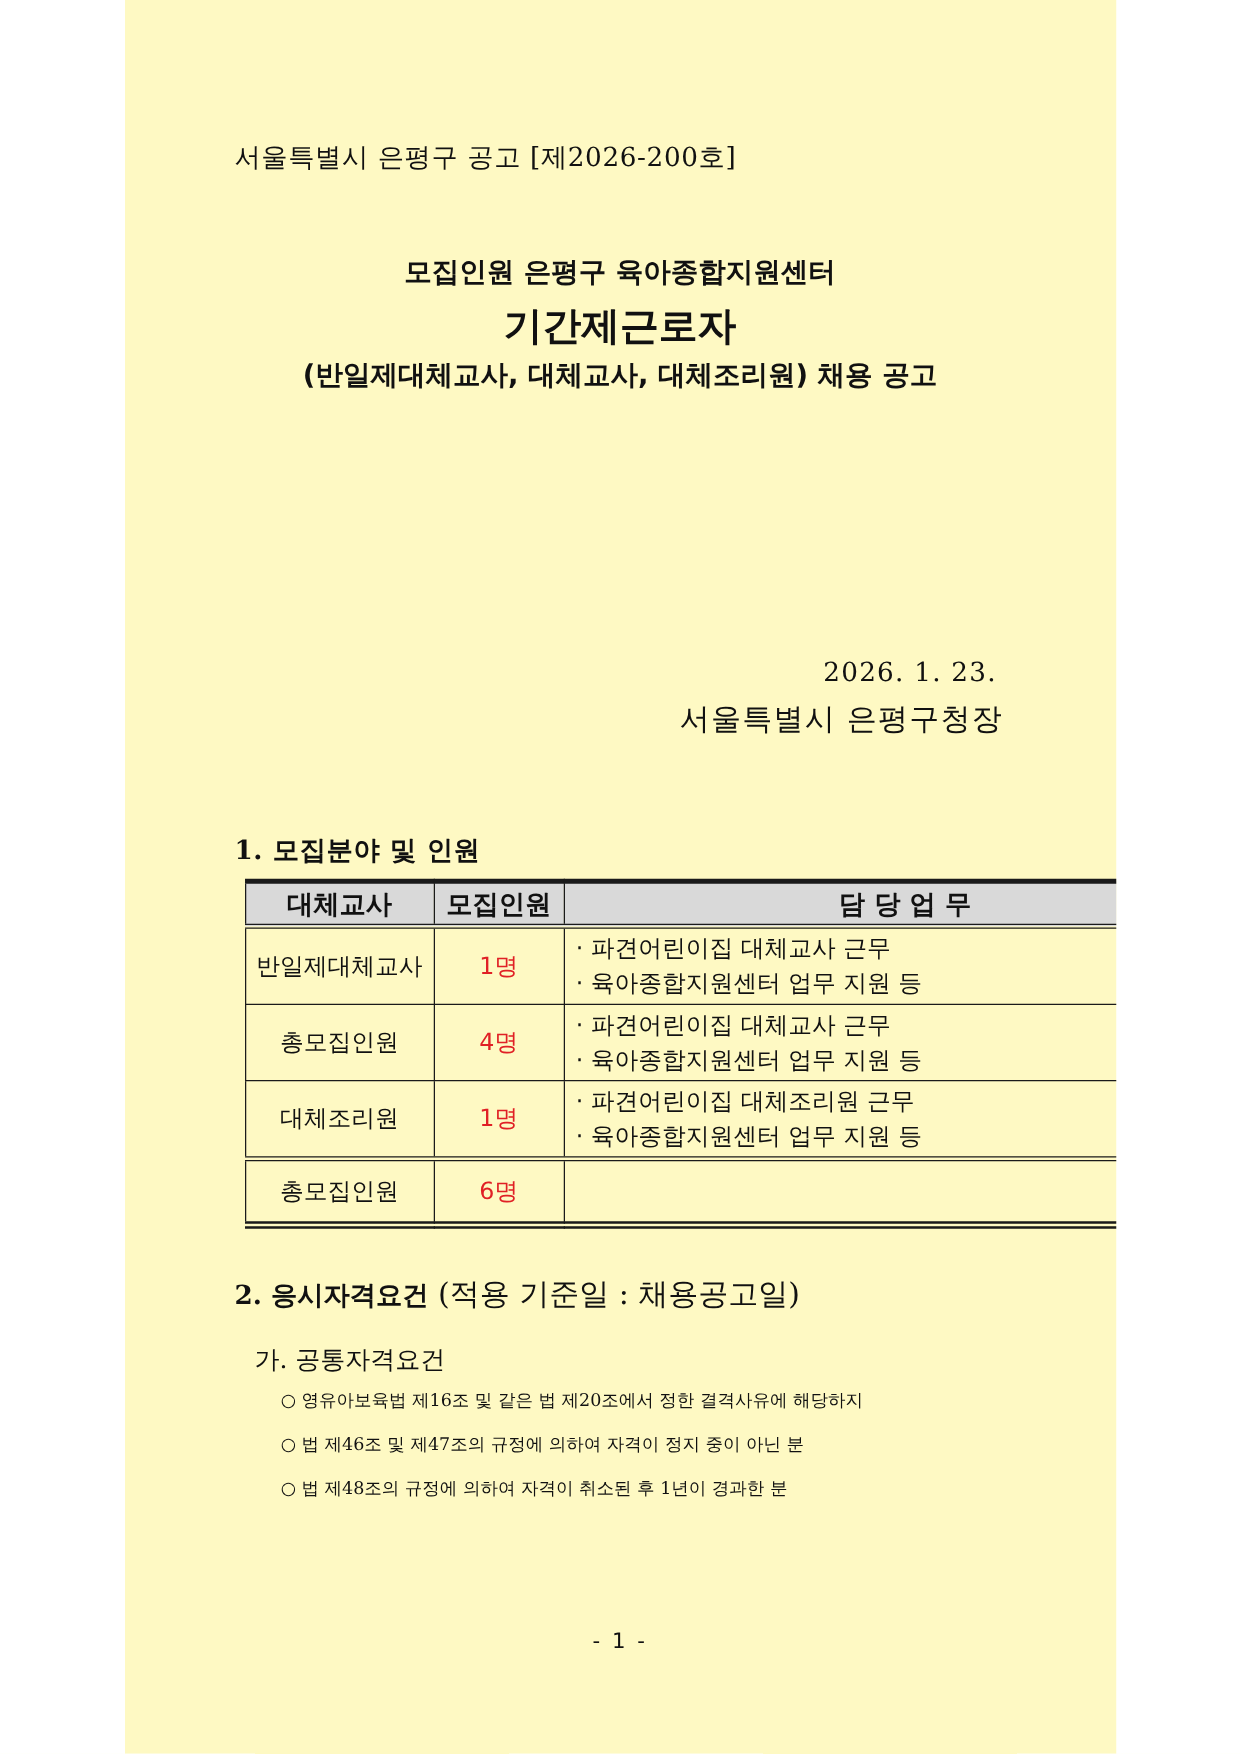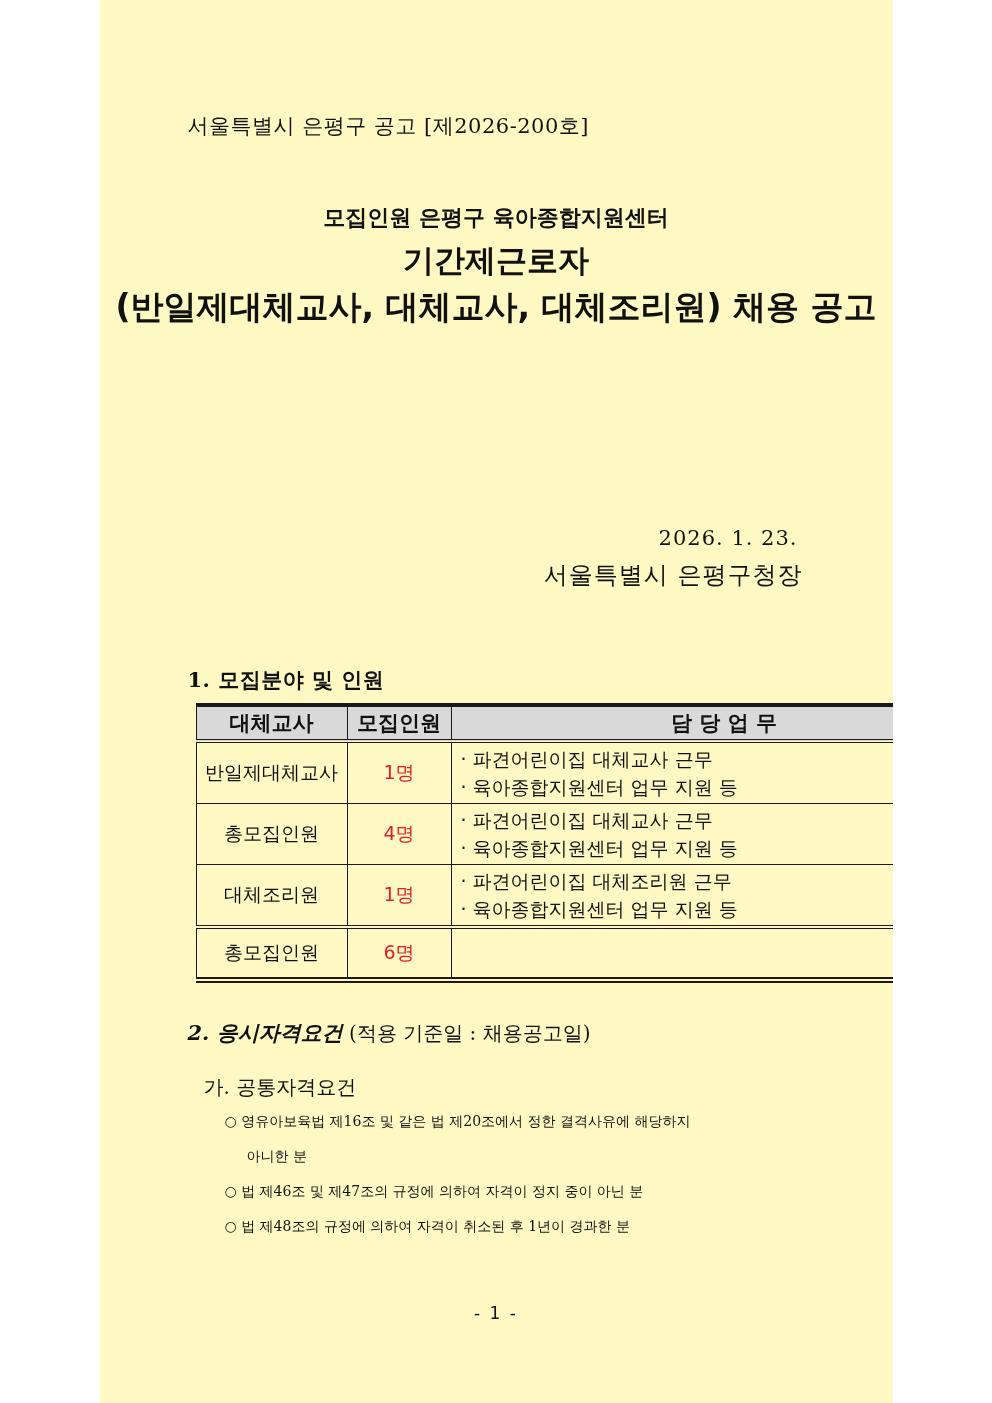--- a/index.html
+++ b/index.html
@@ -25,21 +25,21 @@
   .title-org {
     position: absolute; top: 203px; left: 0; width: 100%;
     text-align: center; font-weight: bold; font-size: 22px;
   }
   .title-main {
     position: absolute; top: 240px; left: 0; width: 100%;
     text-align: center; font-weight: bold; font-size: 31px;
   }
   .title-sub {
     position: absolute; top: 285px; left: 0; width: 100%;
-    text-align: center; font-weight: bold; font-size: 33px; white-space: pre;
+    text-align: center; font-weight: bold; font-size: 22px; white-space: pre;
   }
 
   .intro {
     position: absolute; top: 362px; left: 0; width: 100%;
     text-align: center; font-size: 22px; line-height: 43px; white-space: pre-wrap;
   }
 
   .date-line {
     position: absolute; top: 526px; right: 95px;
     font-size: 21px; letter-spacing: 1px; white-space: pre;
@@ -80,22 +80,22 @@
   .recruit-table tr.r-total td { height: 53px; border-top: 4px double #1a1a1a; }
   .recruit-table td.cell-field { text-align: center; letter-spacing: 0; }
   .recruit-table td.cell-count { text-align: center; color: #e02025; }
   .recruit-table td.cell-duties { text-align: left; padding: 2px 6px 2px 9px; }
   .duty-line { line-height: 28px; white-space: pre; }
 
   .sec2-heading {
     position: absolute; left: 88px; top: 1019px;
     font-size: 21px; white-space: pre;
   }
-  .sec2-heading .bold-part { font-weight: bold; font-style: italic; }
-  .sec2-heading .rest-part { font-weight: normal; font-size: 20px; }
+  .sec2-heading .bold-part { font-weight: bold; }
+  .sec2-heading .rest-part { font-weight: normal; font-size: 24px; }
 
   .sub-heading {
     position: absolute; left: 104px; top: 1074px;
     font-size: 20px; white-space: pre;
   }
 
   .req-items {
     position: absolute; left: 125px; top: 1104px;
     font-size: 14px; line-height: 35px;
   }
@@ -170,20 +170,19 @@
       </tr>
     </tbody>
   </table>
 
   <div class="sec2-heading serif"><span class="bold-part">2. 응시자격요건</span><span class="rest-part"> (적용 기준일 : 채용공고일)</span></div>
 
   <div class="sub-heading serif">가. 공통자격요건</div>
 
   <div class="req-items serif">
     <div class="req-line">○ 영유아보육법 제16조 및 같은 법 제20조에서 정한 결격사유에 해당하지</div>
-    <div class="req-line cont">아니한 분</div>
     <div class="req-line">○ 법 제46조 및 제47조의 규정에 의하여 자격이 정지 중이 아닌 분</div>
     <div class="req-line">○ 법 제48조의 규정에 의하여 자격이 취소된 후 1년이 경과한 분</div>
   </div>
 
   <div class="page-footer">- 1 -</div>
 
 </div>
 
 </body></html>

